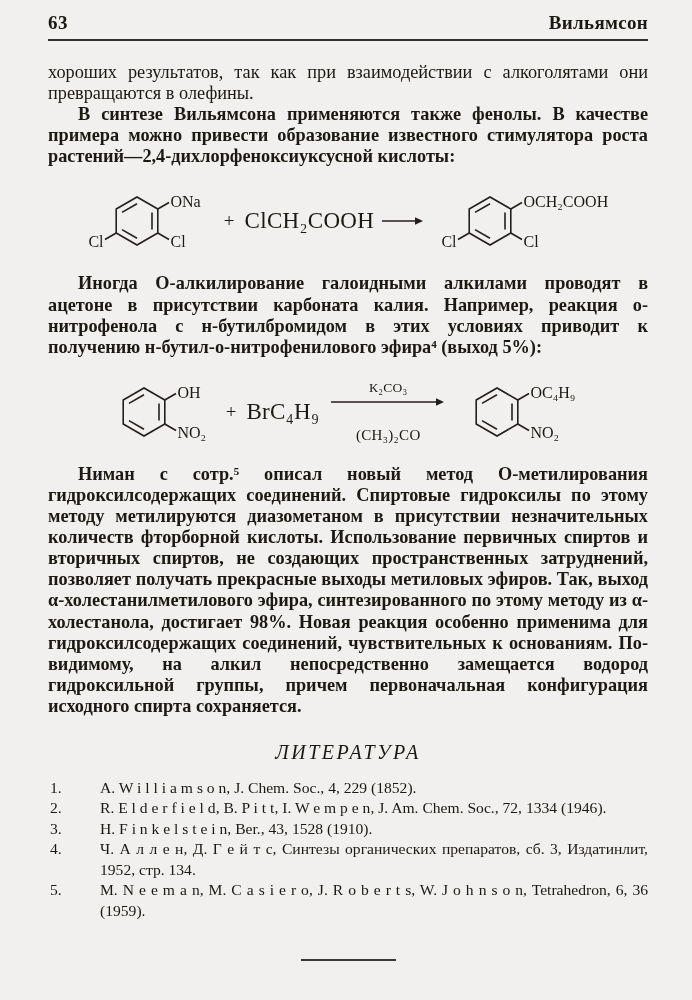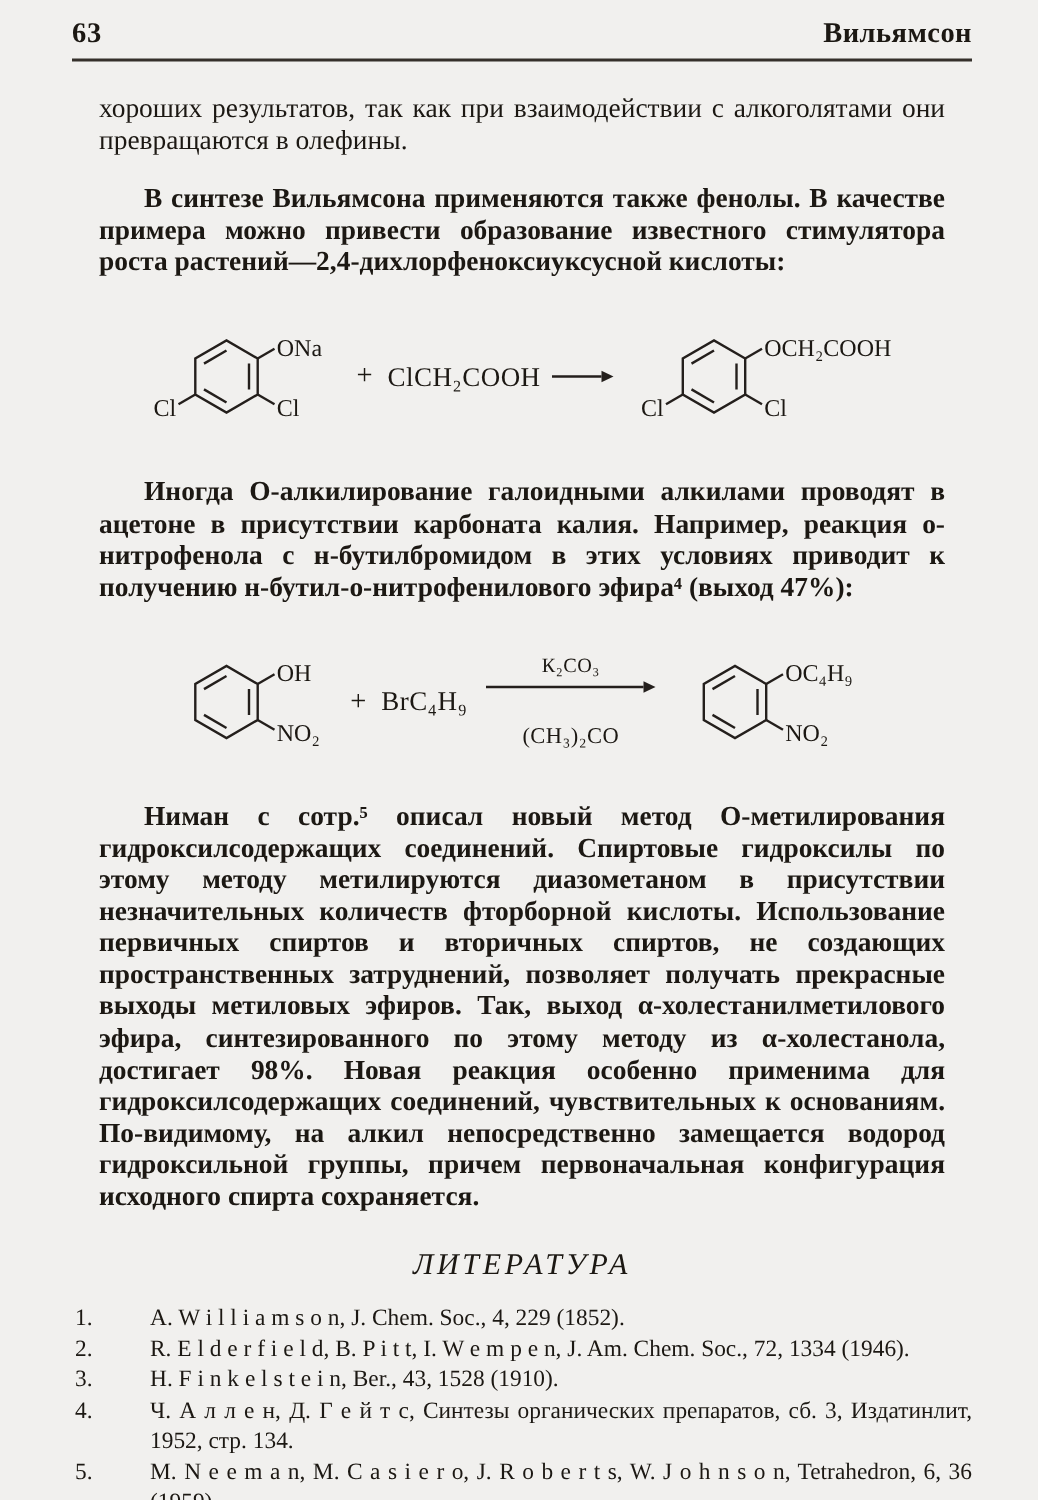--- a/index.html
+++ b/index.html
@@ -19,36 +19,36 @@
     padding-bottom:5px;
     border-bottom:2.5px solid #35302b;
   }
   .page-num{letter-spacing:.5px;}
   .head-title{letter-spacing:.3px;}
 
   
   .para{
     font-size:18.3px;line-height:21.1px;
     text-align:justify;
-    margin:18px;
+    margin:0;
   }
   .para.indent{text-indent:30px;font-weight:bold;}
   .first-para{margin-top:21px;}
 
   
   .scheme{
     display:flex;align-items:center;justify-content:center;
     gap:8px;
     margin:6px 0 4px 0;
   }
   .scheme svg{display:block;}
   .bond{stroke:#241f1c;stroke-width:1.6;fill:none;}
   .atom{font-family:"Liberation Serif","DejaVu Serif",serif;font-size:16px;fill:#1c1813;}
   .op{font-size:19px;padding:0 2px;}
-  .formula{font-size:18px;letter-spacing:.3px;}
+  .formula{font-size:23px;letter-spacing:.3px;}
   .arrow-fill{fill:#241f1c;}
   .cond-arrow{display:flex;flex-direction:column;align-items:center;line-height:1;margin:0 2px;}
   .cond-top{font-size:13.5px;margin-bottom:2px;letter-spacing:.3px;text-align:right;}
   .cond-bottom{font-size:15px;margin-top:20px;letter-spacing:.3px;}
 
   
   .lit-heading{
     text-align:center;
     font-style:italic;
     font-size:20px;
@@ -106,21 +106,21 @@
       <path class="bond" d="M73 39.4 L73 56.6"></path>
       <path class="bond" d="M78.8 36 L90 29.5"></path>
       <path class="bond" d="M37.2 60 L26 66.5"></path>
       <path class="bond" d="M78.8 60 L90 66.5"></path>
       <text class="atom" x="91.5" y="34">OCH₂COOH</text>
       <text class="atom" x="24.5" y="74" text-anchor="end">Cl</text>
       <text class="atom" x="91.5" y="74">Cl</text>
     </svg>
   </div>
 
-  <p class="para indent">Иногда О-алкилирование галоидными алкилами проводят в ацетоне в присутствии карбоната калия. Например, реакция о-нитрофенола с н-бутилбромидом в этих условиях приводит к получению н-бутил-о-нитрофенилового эфира⁴ (выход 47%):</p>
+  <p class="para indent">Иногда О-алкилирование галоидными алкилами проводят в ацетоне в присутствии карбоната калия. Например, реакция о-нитрофенола с н-бутилбромидом в этих условиях приводит к получению н-бутил-о-нитрофенилового эфира⁴ (выход 5%):</p>
 
   <div class="scheme">
     <svg width="112" height="96" viewBox="0 0 112 96">
       <path class="bond" d="M60.8 36 L40 24 L19.2 36 L19.2 60 L40 72 L60.8 60 Z"></path>
       <path class="bond" d="M40 30.7 L25 39.4"></path>
       <path class="bond" d="M25 56.6 L40 65.3"></path>
       <path class="bond" d="M55 39.4 L55 56.6"></path>
       <path class="bond" d="M60.8 36 L72 29.5"></path>
       <path class="bond" d="M60.8 60 L72 66.5"></path>
       <text class="atom" x="73.5" y="34">OH</text>

